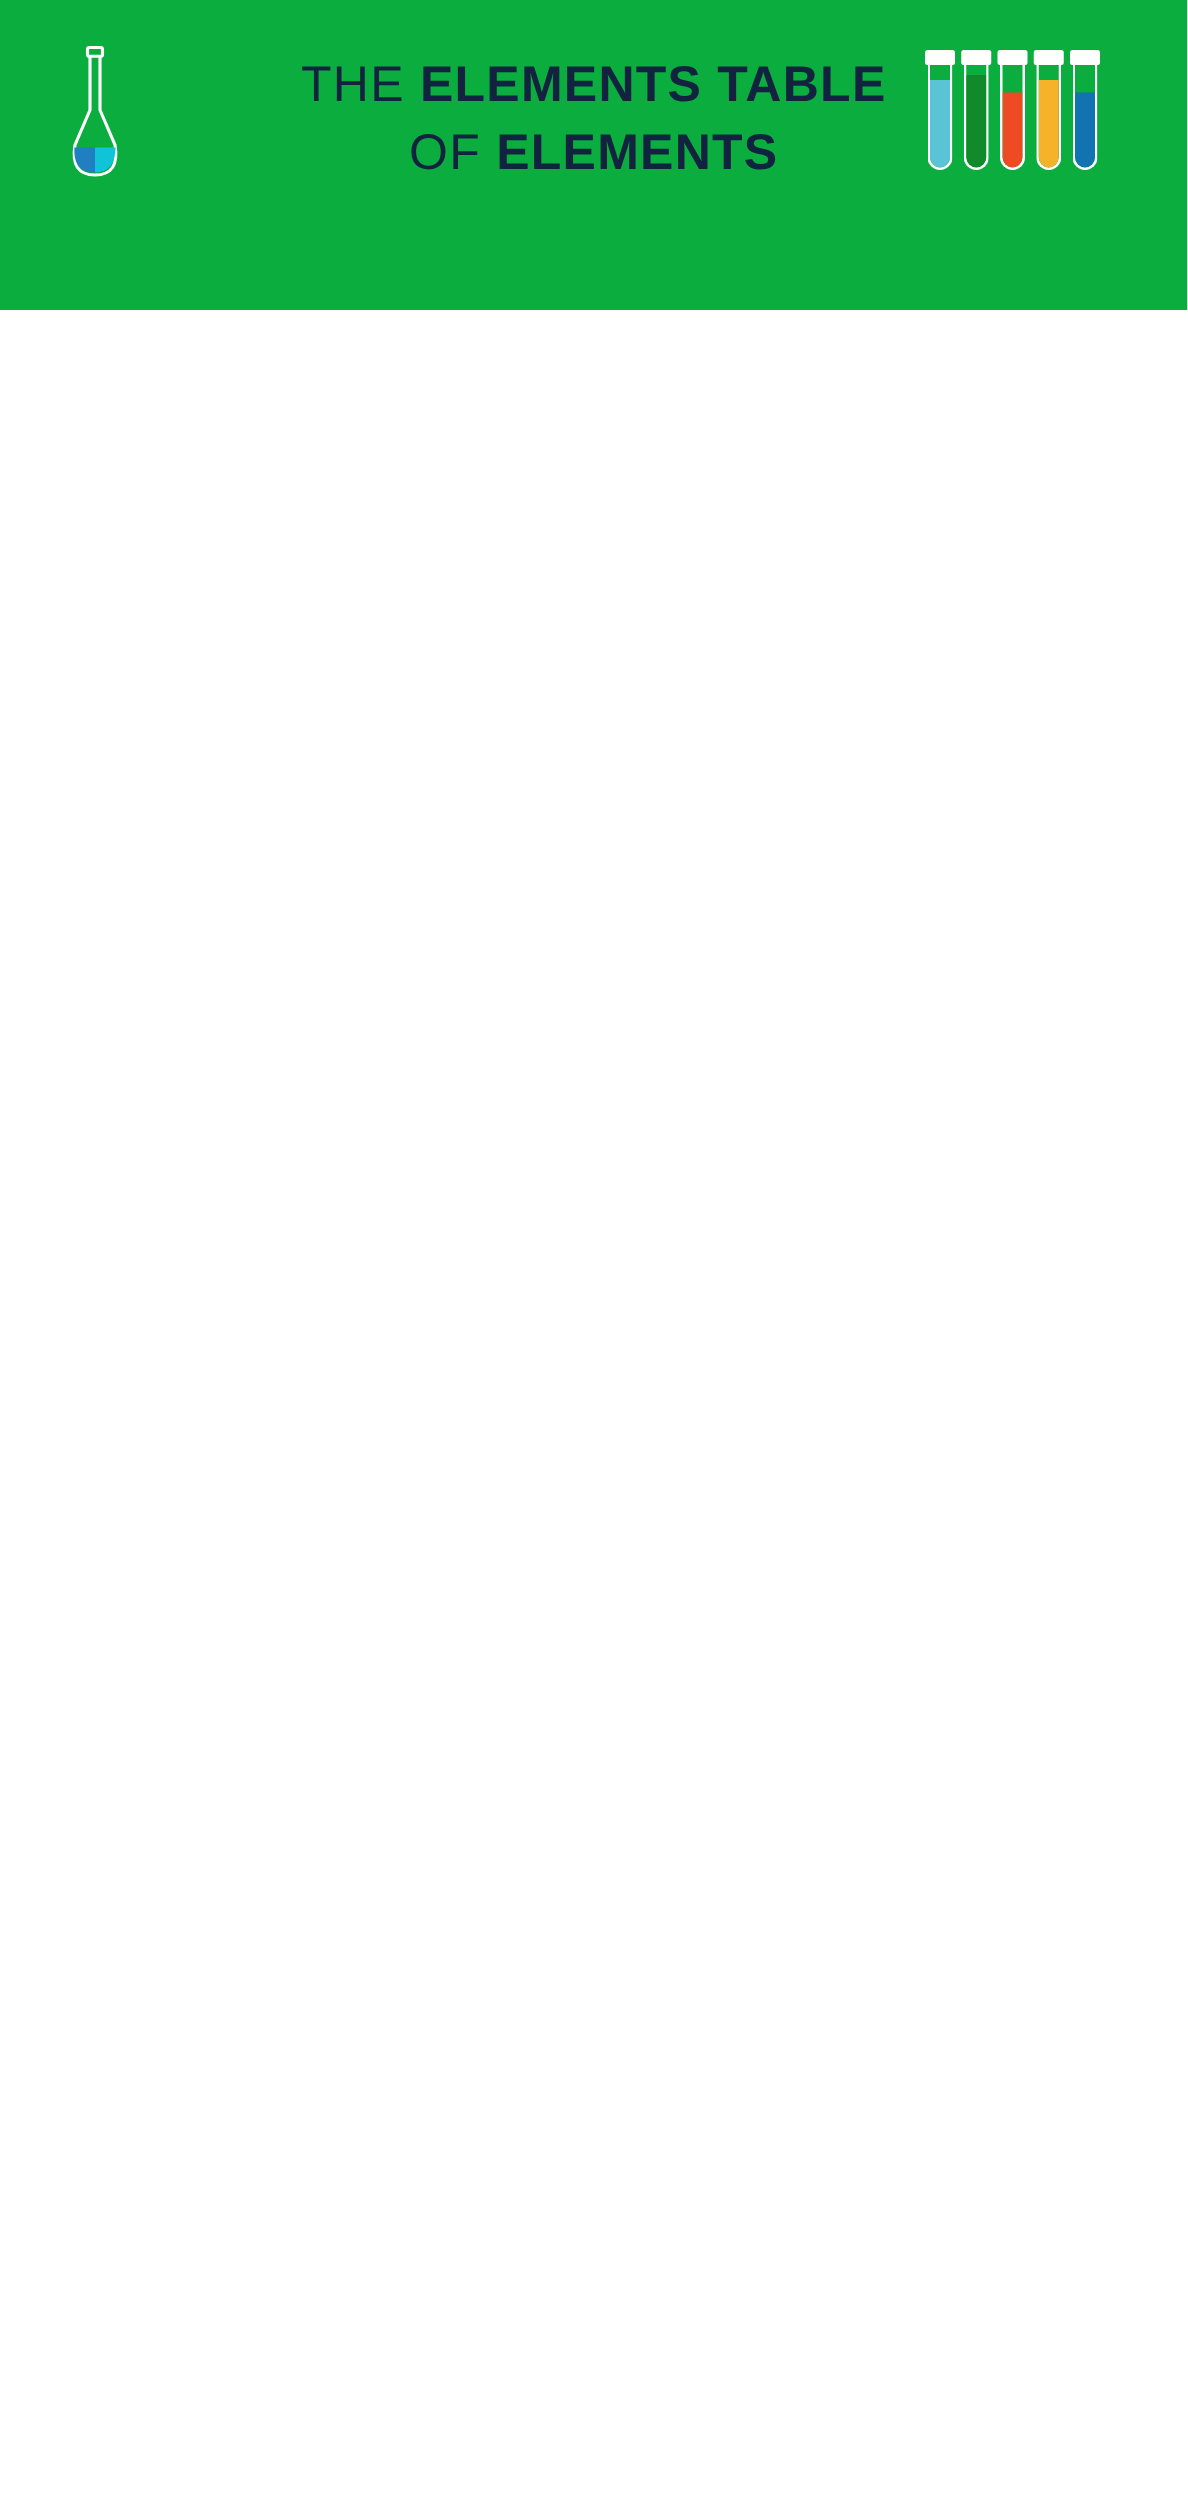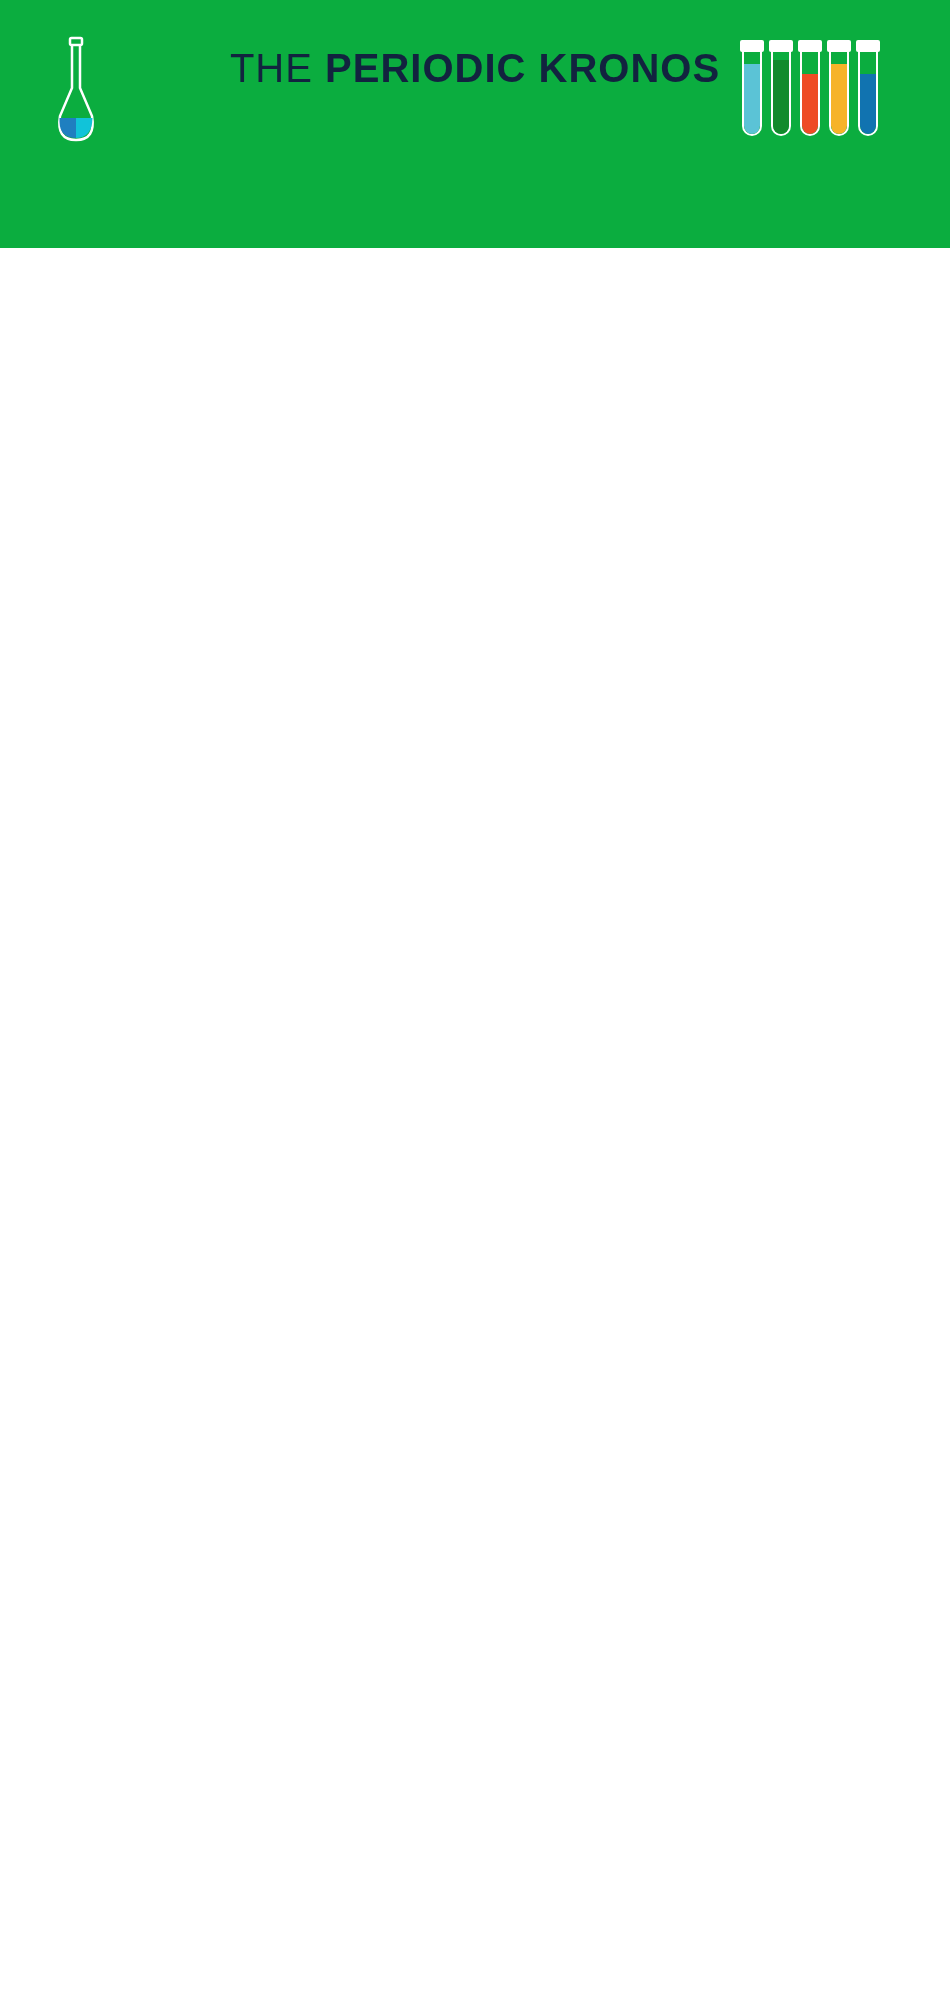--- a/index.html
+++ b/index.html
@@ -80,21 +80,25 @@
 <div class="header">
   <svg class="flask" viewBox="0 0 40 106">
     <rect x="14" y="2" width="12" height="7" rx="1.5" fill="none" stroke="#fff" stroke-width="2.5"></rect>
     <path d="M16 9 V52 L4 80 Q0 104 20 104 Q40 104 36 80 L24 52 V9" fill="none" stroke="#fff" stroke-width="2.5"></path>
     <path d="M3.5 82 H20 V102 Q4 102 3.5 86Z" fill="#1f7fc0"></path>
     <path d="M20 82 H36.5 Q36 102 20 102Z" fill="#11c3d9"></path>
   </svg>
 
   <div class="title-line title-l1">
     <span class="title-light">THE</span>
-    <span class="title-bold">PERIODIC KRONOS</span>
+    <span class="title-bold">ELEMENTS TABLE</span>
+  </div>
+  <div class="title-line title-l2">
+    <span class="title-light">OF</span>
+    <span class="title-bold">ELEMENTS</span>
   </div>
 
   <div class="tubes" id="tubes">
       <div class="tube">
         <div class="cap"></div>
         <div class="glass">
           <div class="liquid" style="height:70px;background:#5bc3d6"></div>
         </div>
       </div>
       <div class="tube">

